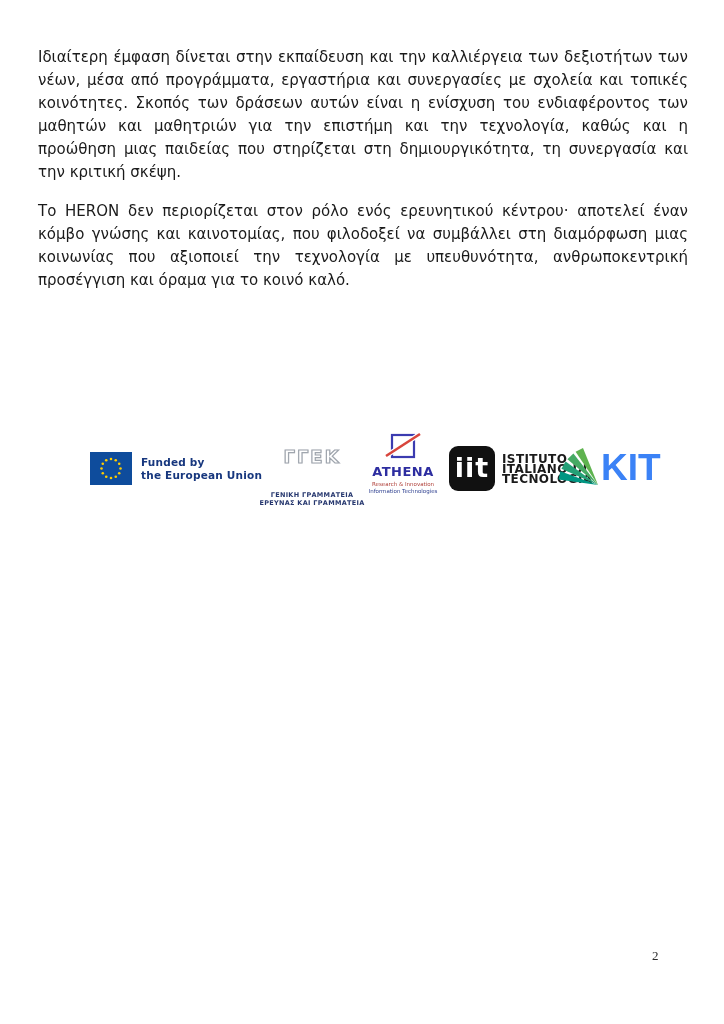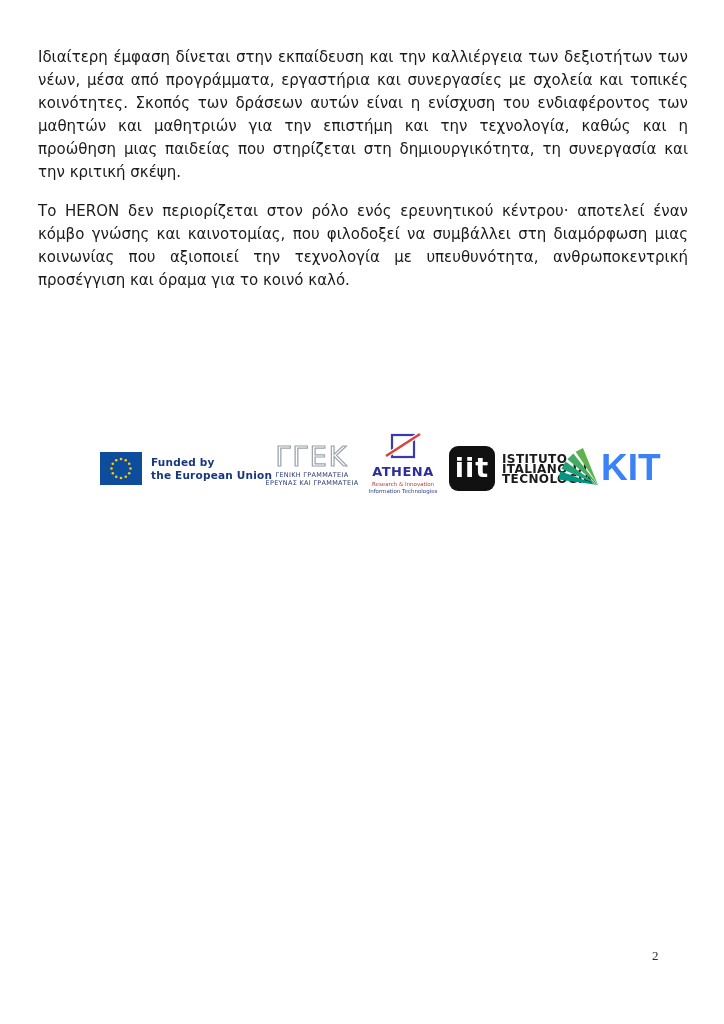--- a/index.html
+++ b/index.html
@@ -26,44 +26,44 @@
     margin: 0 0 16px 0;
     font-size: 15px;
     line-height: 23px;
     text-align: justify;
     color: #1a1a1a;
   }
   
   .logo-strip { position: absolute; left: 0; top: 0; width: 724px; }
 
   .logo-eu {
-    position: absolute; left: 100px; top: 452px;
+    position: absolute; left: 90px; top: 452px;
     display: flex; align-items: center;
   }
   .eu-flag { display: block; }
   .eu-text {
     margin-left: 9px;
     font-size: 10.5px; font-weight: bold; line-height: 13px;
     color: #17377e; letter-spacing: 0.2px;
   }
 
   .logo-gsri {
     position: absolute; left: 256px; top: 444px; width: 112px;
     text-align: center;
   }
   .gsri-acronym {
-    font-size: 27px; font-weight: 400; letter-spacing: 2px;
+    font-size: 18px; font-weight: 700; letter-spacing: 2px;
     color: #ffffff;
     -webkit-text-stroke: 1.2px #a0a6ae;
     text-shadow: 0 0 1px #a0a6ae;
     line-height: 26px;
   }
   .gsri-sub {
-    margin-top: 1px;
-    font-size: 6.5px; font-weight: normal; line-height: 8px;
+    margin-top: 21px;
+    font-size: 6.5px; font-weight: bold; line-height: 8px;
     color: #27386f; letter-spacing: 0.3px;
   }
 
   .logo-athena {
     position: absolute; left: 365px; top: 429px; width: 76px;
     display: flex; flex-direction: column; align-items: center;
   }
   .athena-name {
     margin-top: 1px;
     font-size: 13px; font-weight: 800; letter-spacing: 0.5px;

